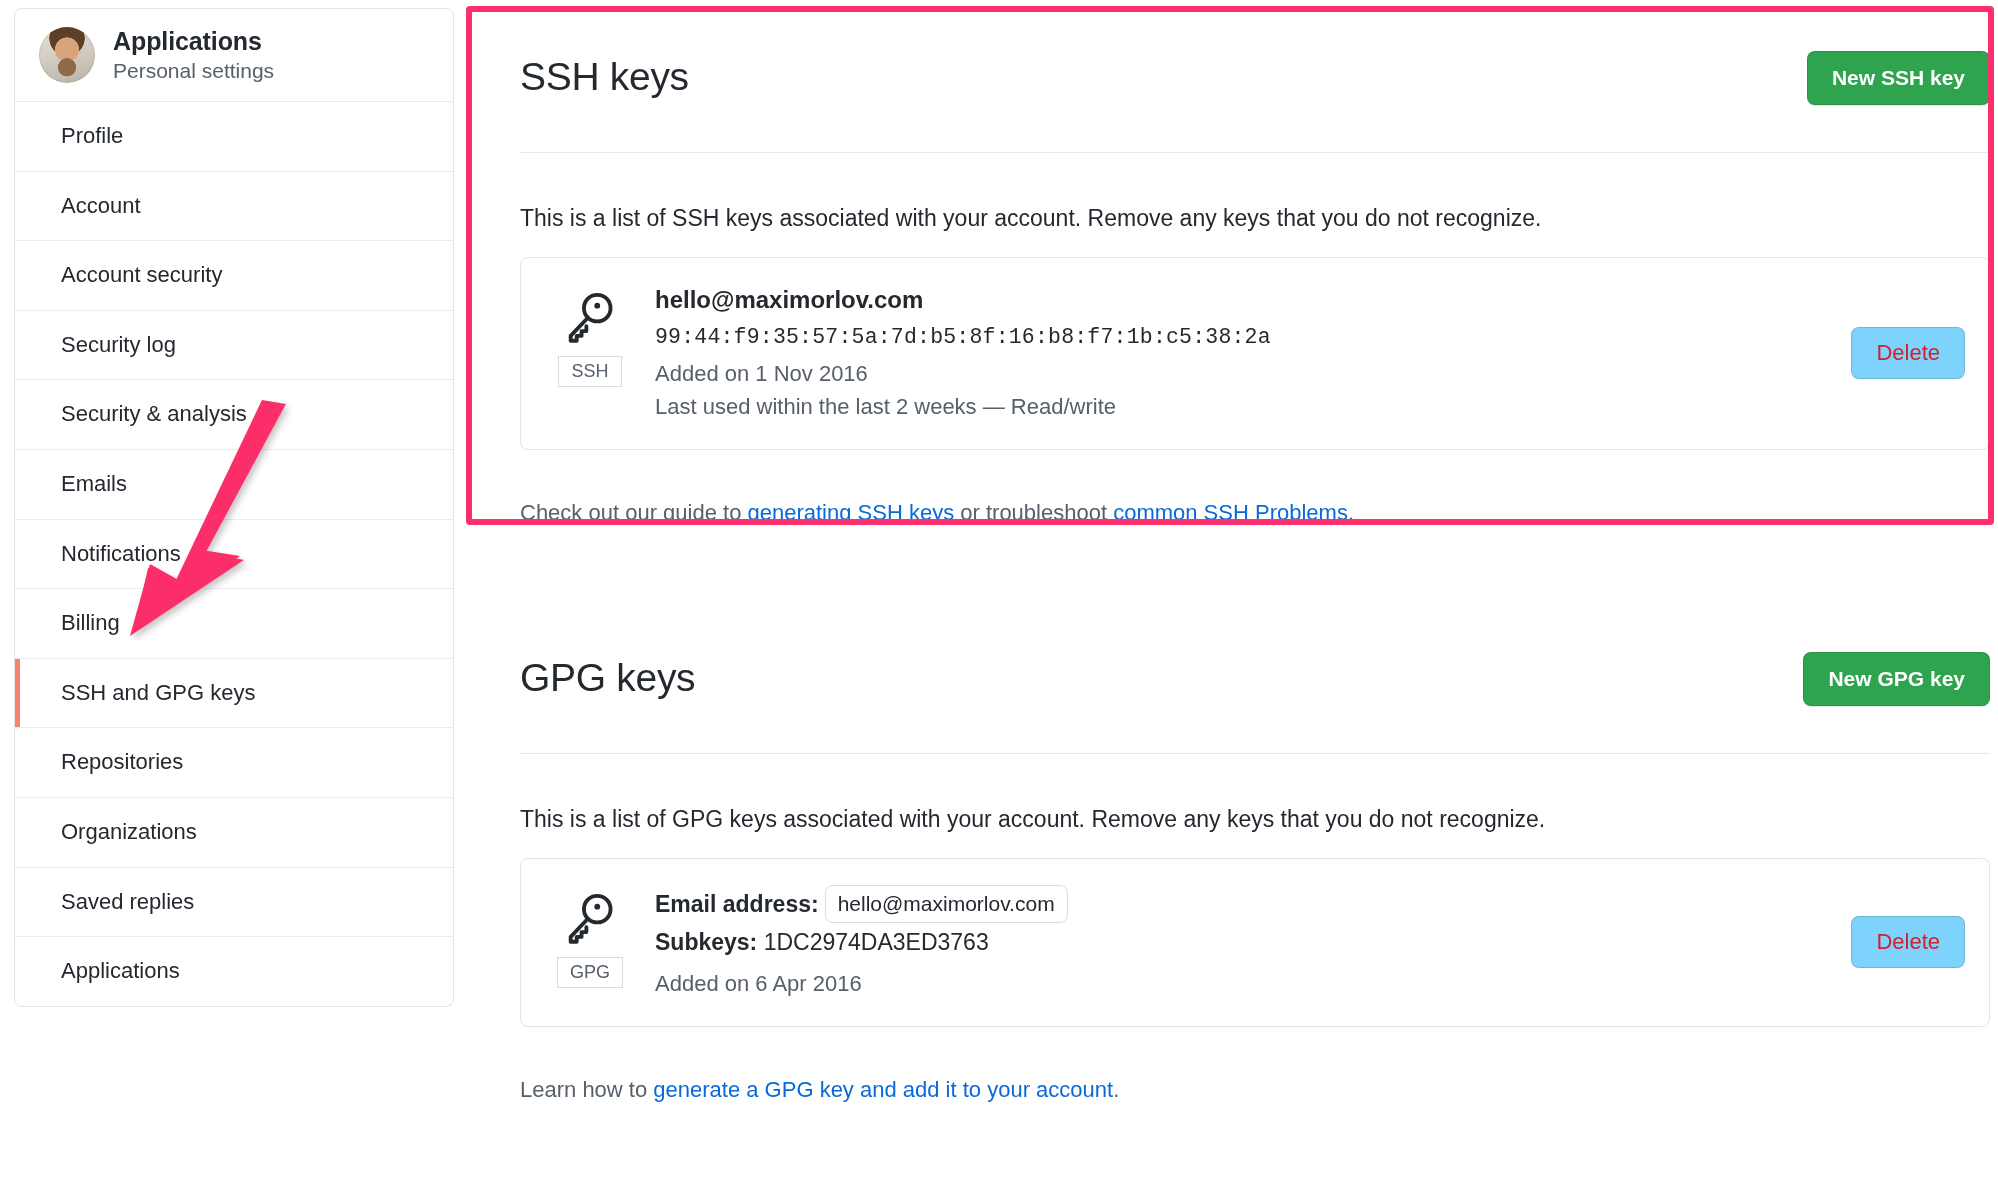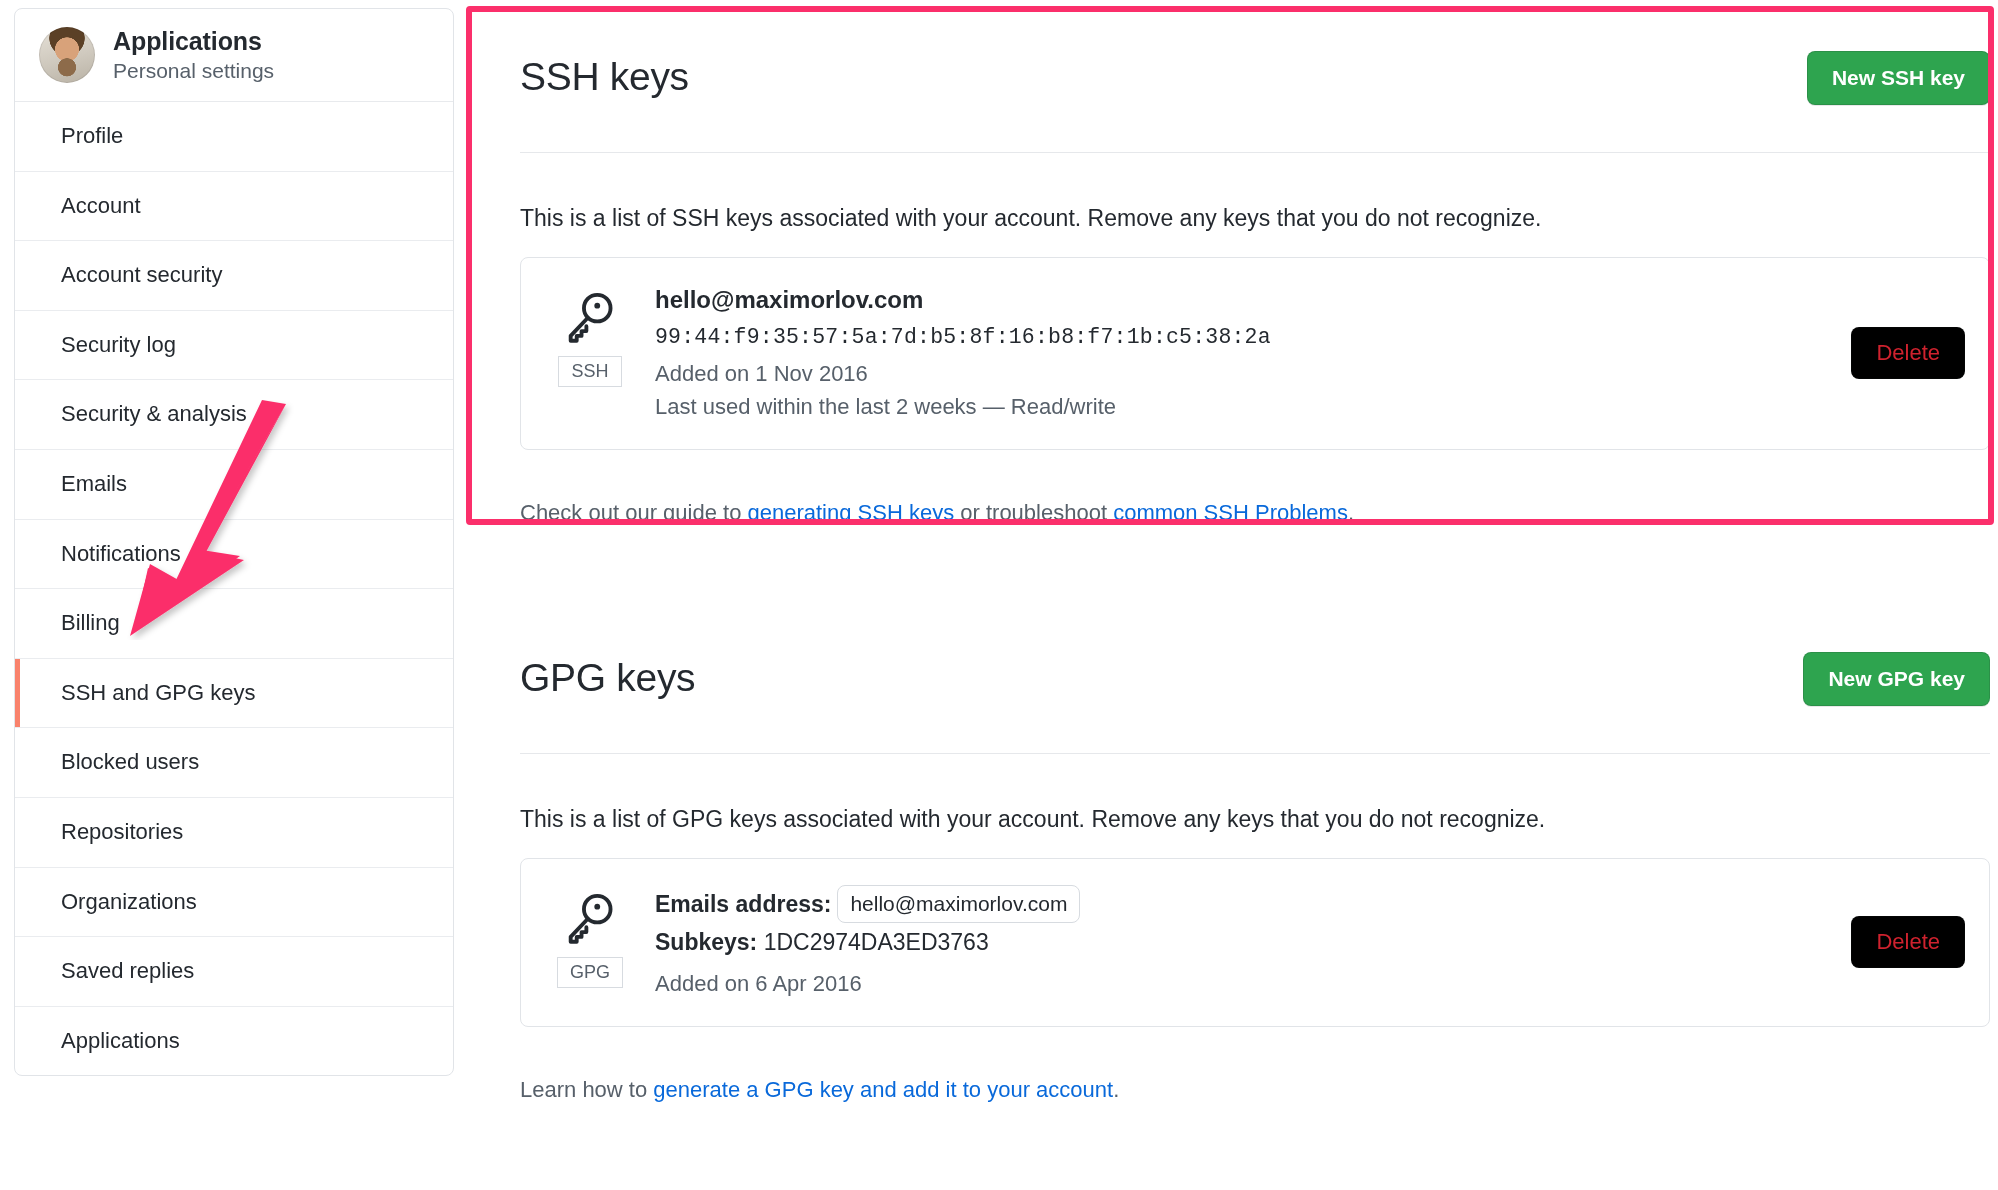--- a/index.html
+++ b/index.html
@@ -175,21 +175,21 @@
     line-height: 1.45;
     margin-bottom: 4px;
     letter-spacing: 0.2px;
   }
   .key-meta {
     font-size: 22px;
     color: #57606a;
     line-height: 1.5;
   }
   .btn-delete {
-    background: #000000;
+    background: #7dd3fc;
     border: 1px solid rgba(27,31,36,0.15);
     border-radius: 8px;
     color: #cf222e;
     font-size: 22px;
     font-family: "Liberation Sans", sans-serif;
     padding: 12px 24px;
     cursor: pointer;
     white-space: nowrap;
     align-self: center;
     margin-left: 18px;
@@ -242,21 +242,20 @@
     <div id="sidebar-items">
         <a class="side-item">Profile</a>
         <a class="side-item">Account</a>
         <a class="side-item">Account security</a>
         <a class="side-item">Security log</a>
         <a class="side-item">Security &amp; analysis</a>
         <a class="side-item">Emails</a>
         <a class="side-item">Notifications</a>
         <a class="side-item">Billing</a>
         <a class="side-item active">SSH and GPG keys</a>
-        <a class="side-item">Blocked users</a>
         <a class="side-item">Repositories</a>
         <a class="side-item">Organizations</a>
         <a class="side-item">Saved replies</a>
         <a class="side-item">Applications</a>
       </div>
   </nav>
 
   <svg id="arrow" viewBox="0 0 220 240">
     <defs>
       <filter id="ashadow" x="-30%" y="-30%" width="180%" height="180%">
@@ -320,21 +319,21 @@
             <g fill="none" stroke="#24292f" stroke-width="3.2" stroke-linecap="round" stroke-linejoin="round">
               <circle cx="30" cy="15" r="11"></circle>
               <path d="M22.2 23 L8 38 L8 42 L13 42 L13 38 L17 38 L17 34 L21 34 L21 30"></path>
             </g>
             <circle cx="30" cy="13" r="2.4" fill="#24292f"></circle>
           </svg>
           <span class="key-badge">GPG</span>
         </div>
         <div class="key-body">
           <div class="gpg-line">
-            <b>Emails address:</b><span class="email-chip">hello@maximorlov.com</span>
+            <b>Email address:</b><span class="email-chip">hello@maximorlov.com</span>
           </div>
           <div class="gpg-line">
             <b>Subkeys:</b> <span>1DC2974DA3ED3763</span>
           </div>
           <div class="gpg-added">Added on 6 Apr 2016</div>
         </div>
         <button class="btn-delete" style="color: rgb(207, 34, 46);">Delete</button>
       </div>
 
       <p class="foot-note">

